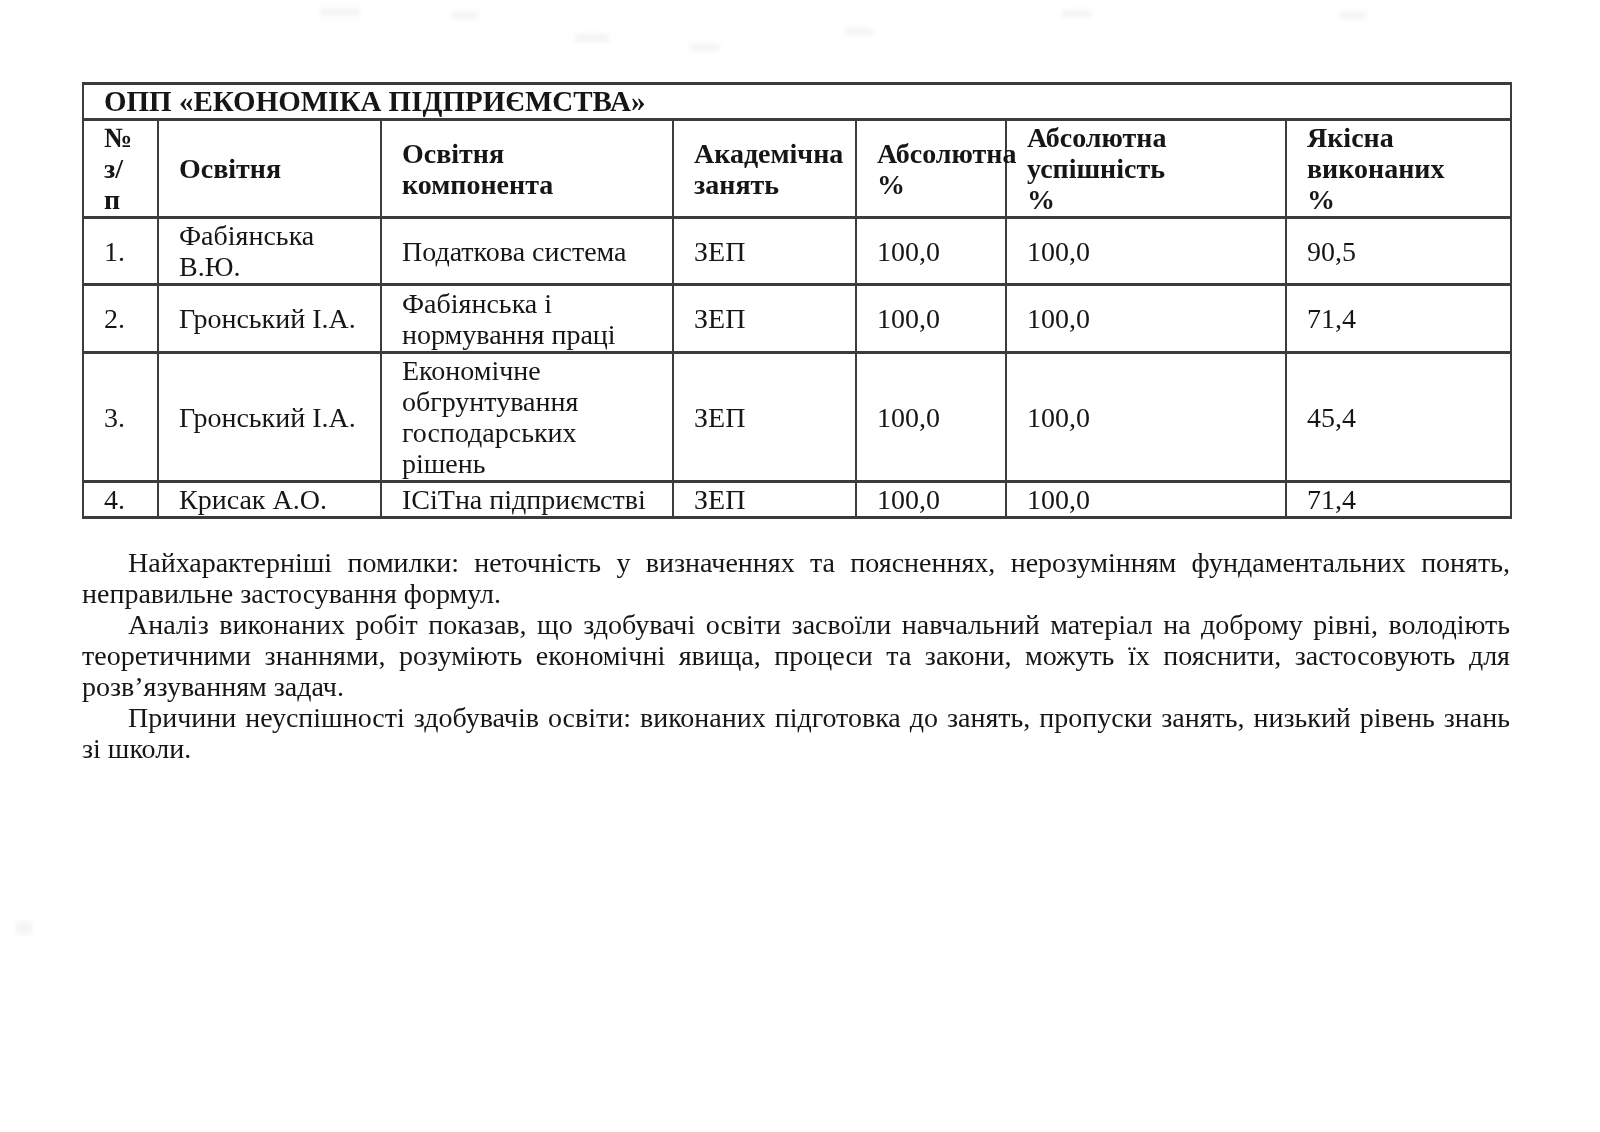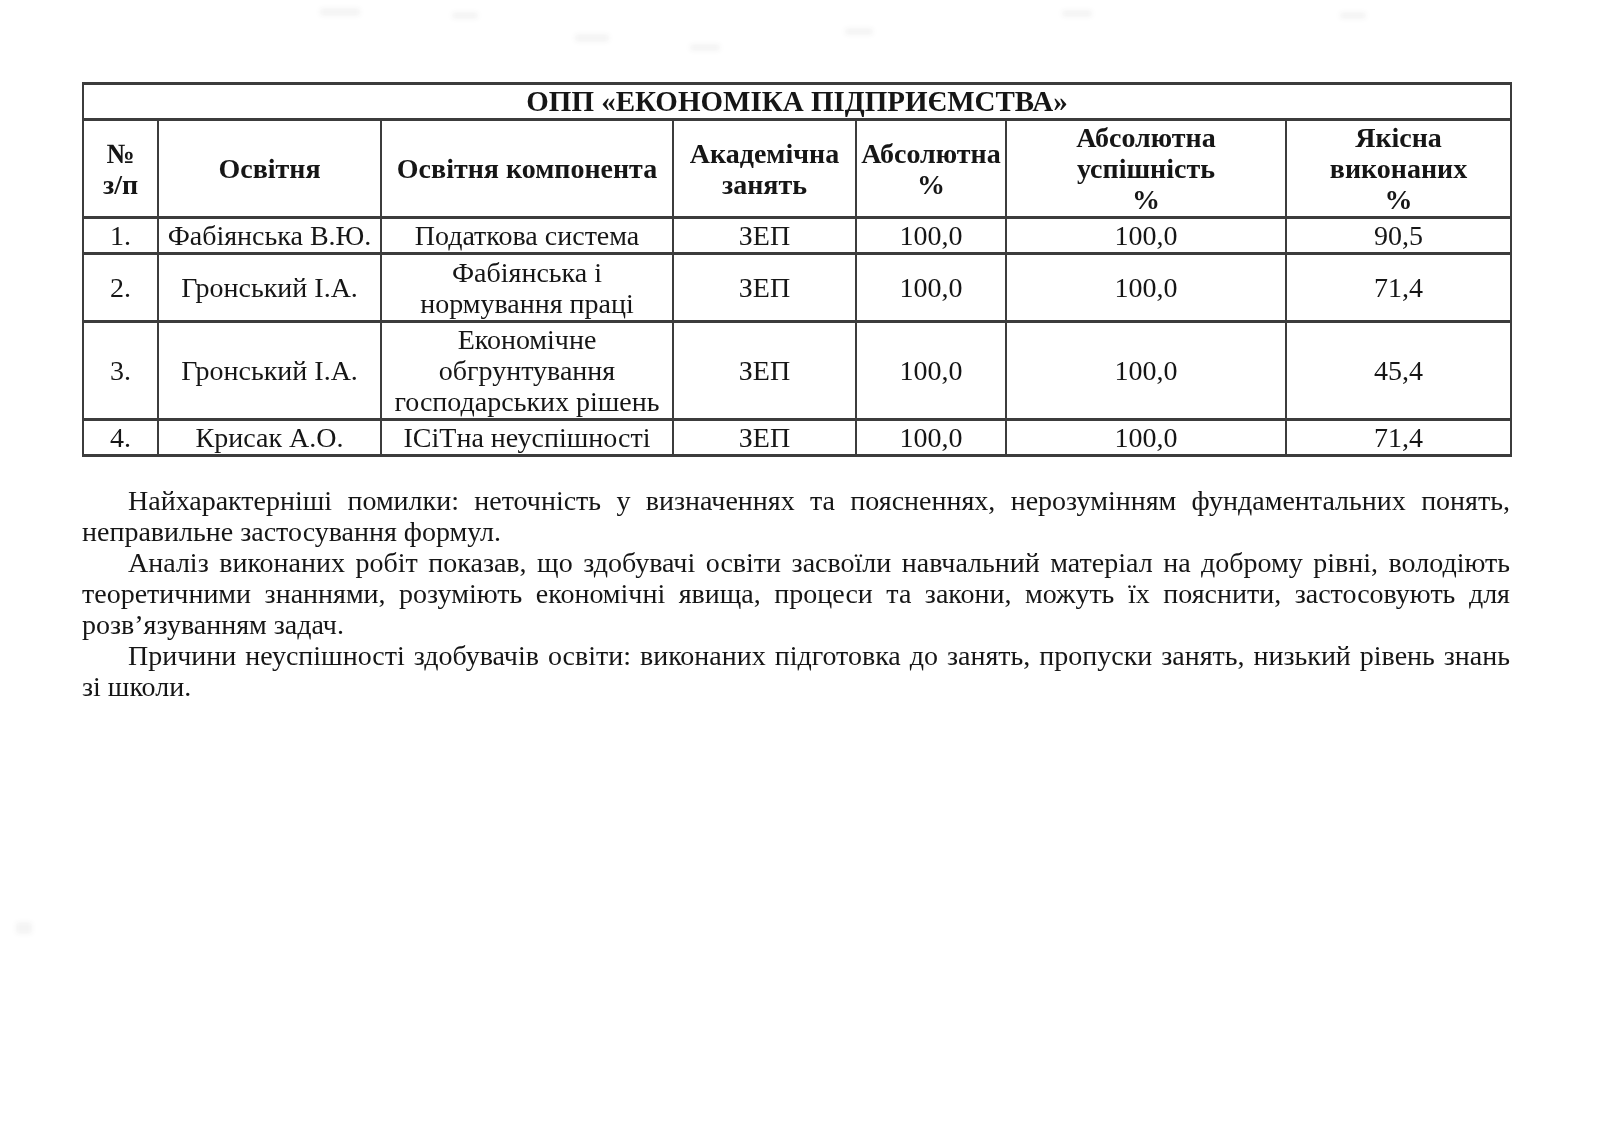--- a/index.html
+++ b/index.html
@@ -30,23 +30,22 @@
     width: 1428px;
     table-layout: fixed;
     border-collapse: collapse;
     font-size: 28px;
     line-height: 31px;
   }
   table.results td {
     border: 2px solid #3c3c3c;
     border-top-width: 3px;
     border-bottom-width: 3px;
-    text-align: center;
     vertical-align: middle;
-    padding: 1px 4px;
+    padding: 1px 20px;
   }
   td.title-cell {
     border-top: 2px solid #b4b4b4;
     border-left: 2px solid #b4b4b4;
     border-right: 2px solid #b4b4b4;
     border-bottom: 3px solid #3c3c3c;
     text-align: left;
     font-weight: bold;
     font-size: 29px;
     padding: 1px 6px 2px 6px;
@@ -141,21 +140,21 @@
         <td>Гронський І.А.</td>
         <td>Економічне обгрунтування господарських рішень</td>
         <td>ЗЕП</td>
         <td>100,0</td>
         <td>100,0</td>
         <td>45,4</td>
       </tr>
       <tr class="r-four">
         <td>4.</td>
         <td>Крисак А.О.</td>
-        <td>ІСіТна неуспішності</td>
+        <td>ІСіТна підприємстві</td>
         <td>ЗЕП</td>
         <td>100,0</td>
         <td>100,0</td>
         <td>71,4</td>
       </tr>
     </tbody>
   </table>
 
   <div class="bodytext">
     <p>Найхарактерніші помилки: неточність у визначеннях та поясненнях, нерозумінням фундаментальних понять, неправильне застосування формул.</p>

